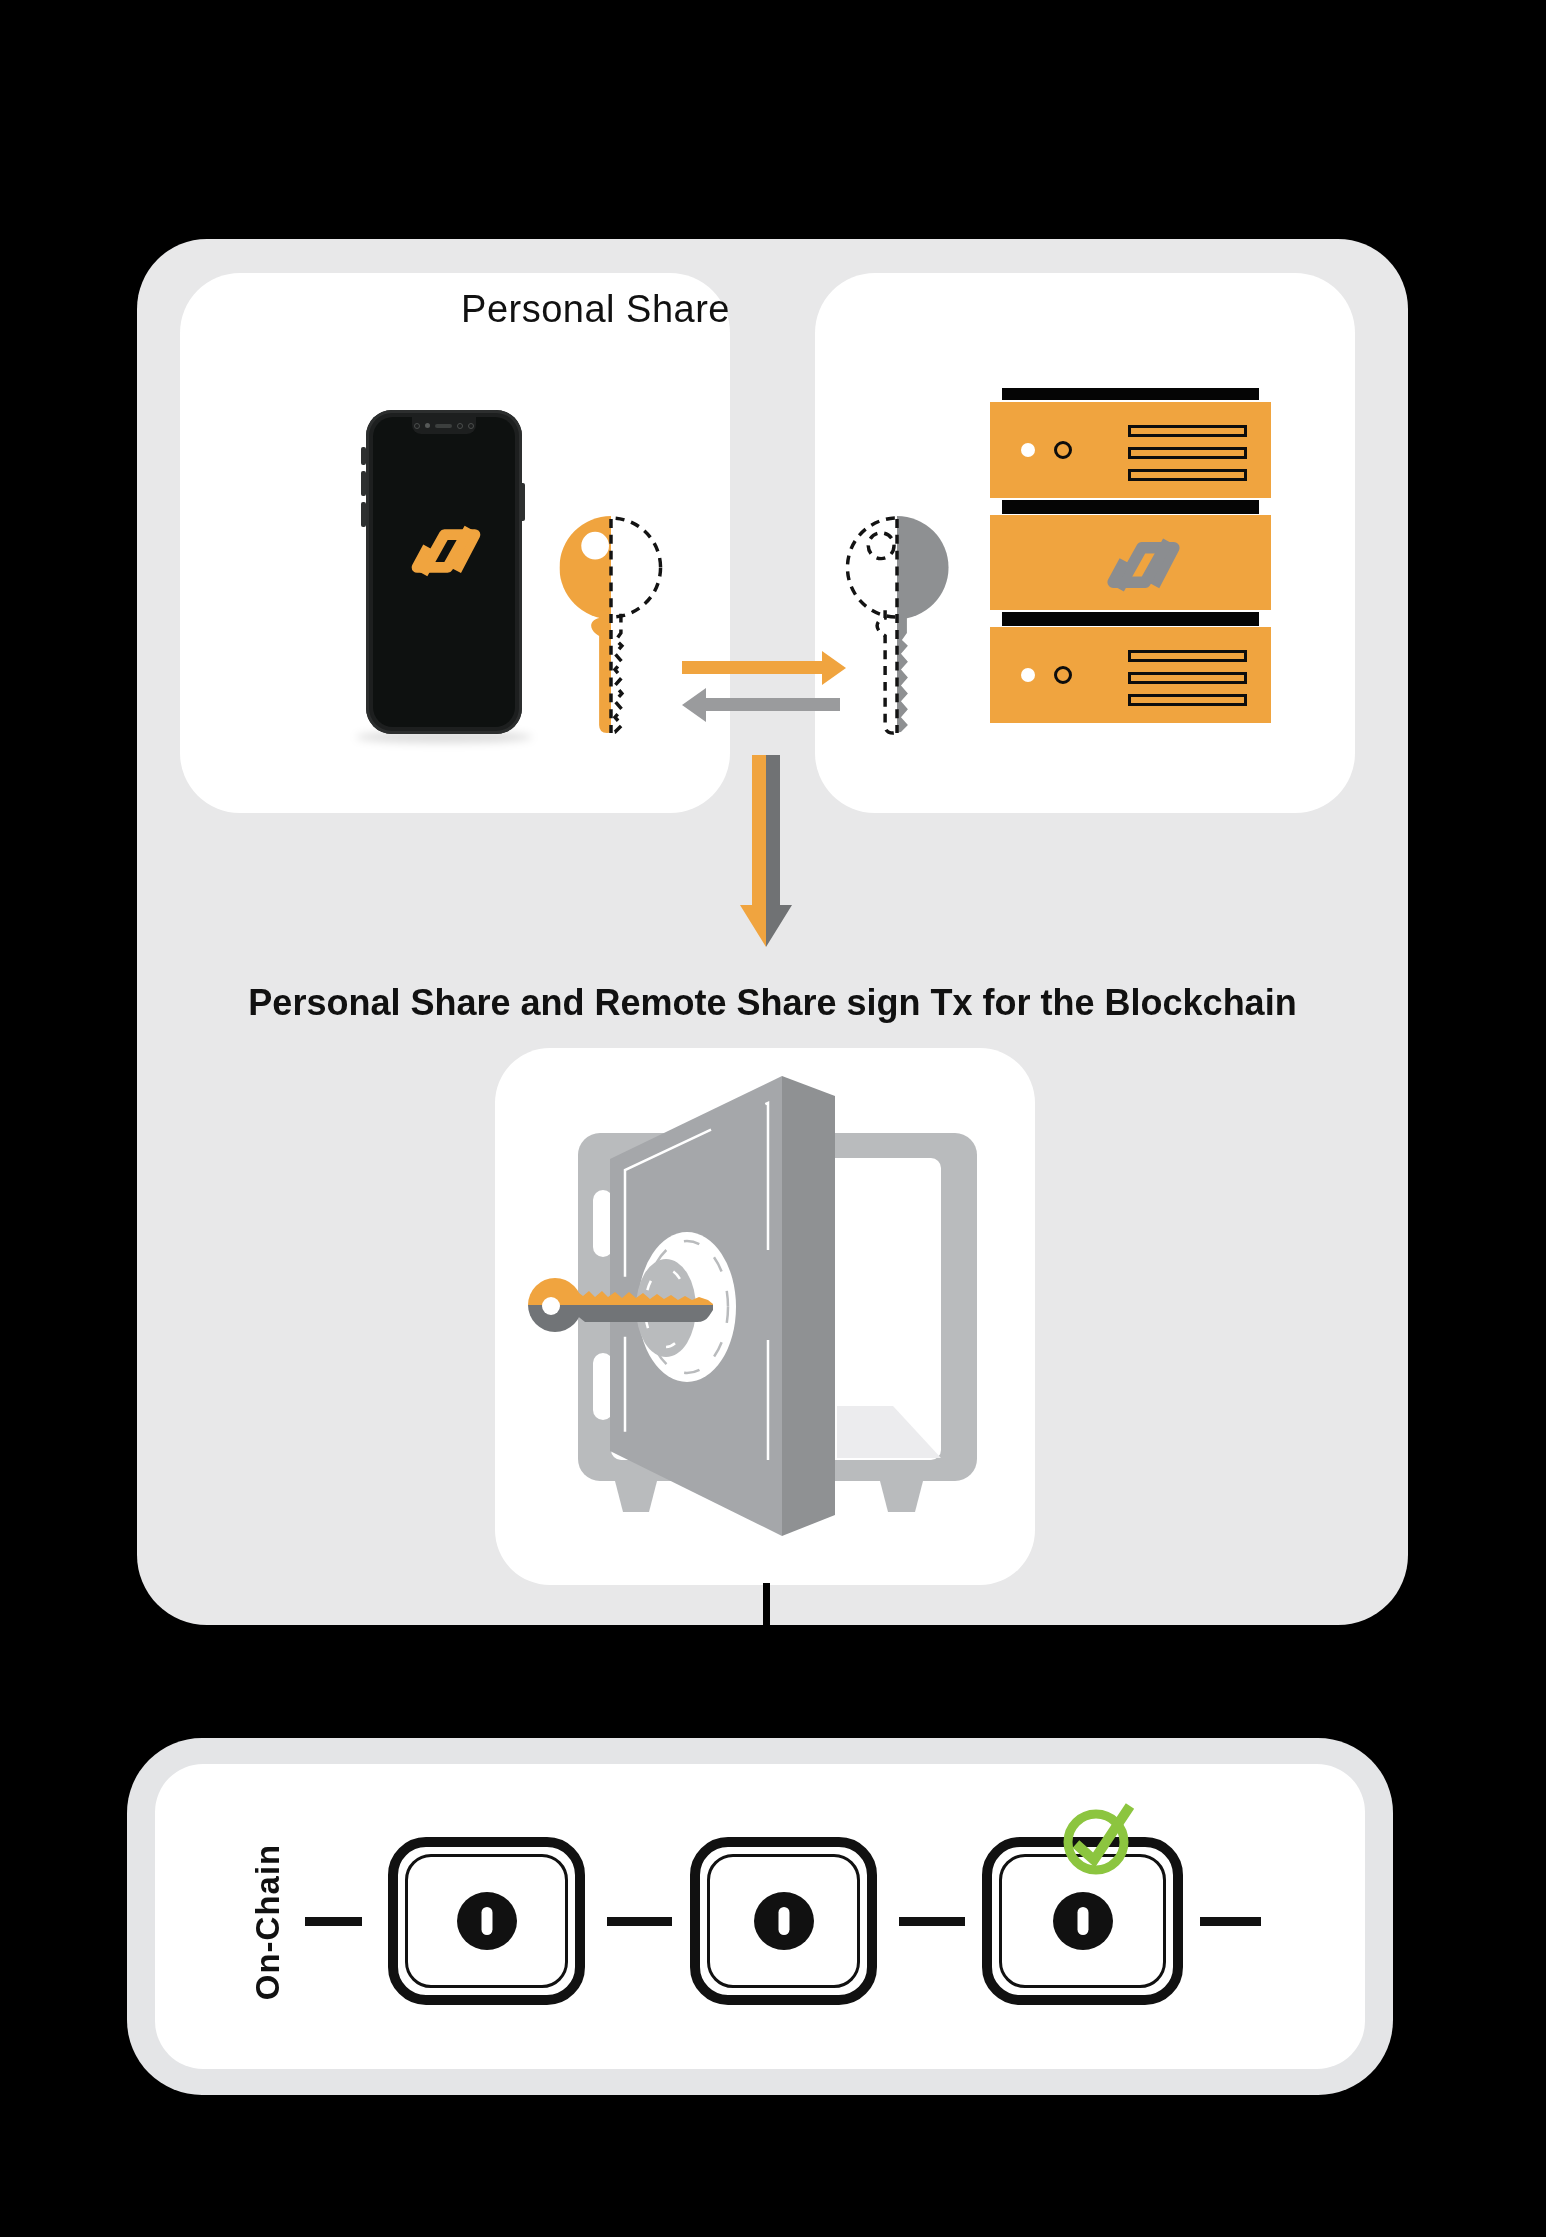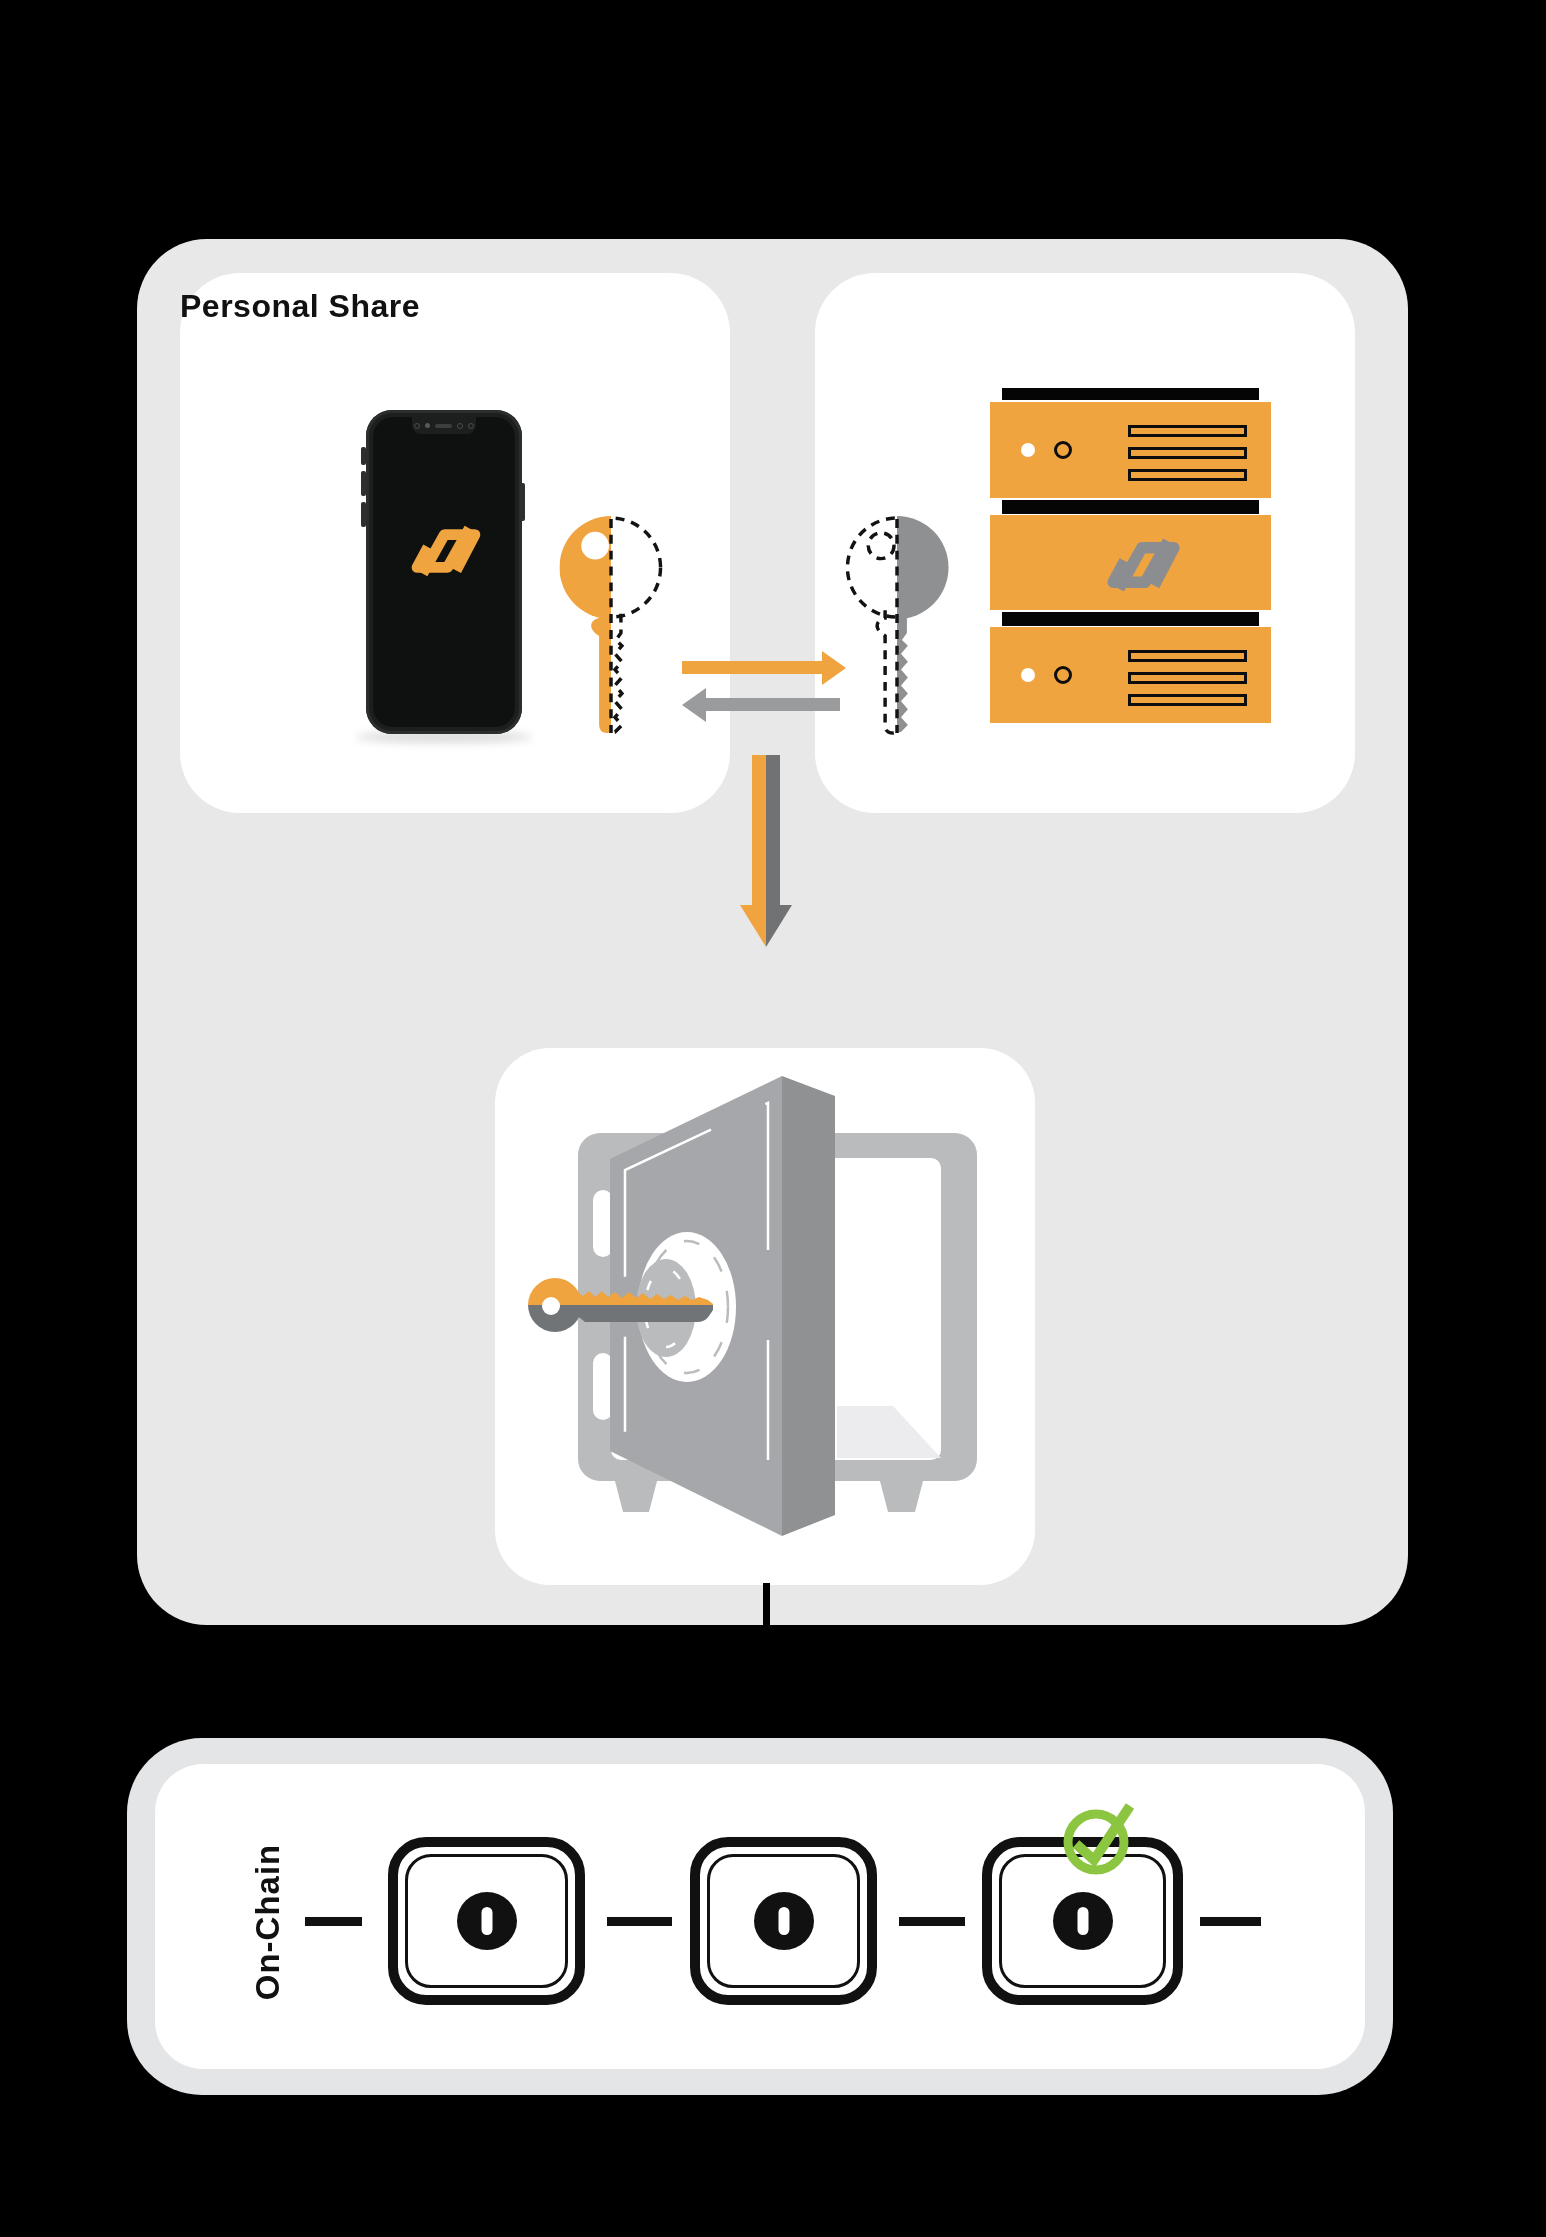--- a/index.html
+++ b/index.html
@@ -4,21 +4,21 @@
 <style>
   html,body{margin:0;padding:0;background:#000;}
   #stage{position:relative;width:1546px;height:2237px;background:var(--bg,#000);
          font-family:"Liberation Sans",sans-serif;overflow:hidden;}
   .abs{position:absolute;}
   
   .container{left:137px;top:239px;width:1271px;height:1386px;border-radius:70px;background:var(--container,#e8e8e9);}
   .card{background:var(--card,#fff);border-radius:60px;}
   .card-personal{left:180px;top:273px;width:550px;height:540px;}
   .card-remote{left:815px;top:273px;width:540px;height:540px;}
-  .card-title{top:288px;text-align:left;font-size:32px;font-weight:700;color:var(--ink,#111);letter-spacing:.5px;}
+  .card-title{top:288px;text-align:right;font-size:38px;font-weight:400;color:var(--ink,#111);letter-spacing:.5px;}
   .title-personal{left:180px;width:550px;}
   .title-remote{left:815px;width:540px;}
   
   .phone{left:366px;top:410px;width:156px;height:324px;border-radius:26px;background:var(--phone-body,#1d1f1f);box-shadow:inset 0 0 0 3px #2c2e2e;}
   .phone-screen{left:373px;top:417px;width:142px;height:310px;border-radius:20px;background:var(--phone-screen,#0e1110);}
   .notch{left:412px;top:417px;width:64px;height:17px;background:var(--phone-body,#1d1f1f);border-radius:0 0 9px 9px;
          display:flex;align-items:center;justify-content:center;gap:5px;}
   .sensor-ring{width:6px;height:6px;border:1.5px solid #4a4d4c;border-radius:50%;box-sizing:border-box;}
   .sensor-dot{width:5px;height:5px;background:#565958;border-radius:50%;}
   .sensor-speaker{width:17px;height:4px;background:#3c3f3e;border-radius:2px;}
@@ -170,20 +170,21 @@
   <div class="abs arrow-shaft" style="left:682px;top:661px;width:140px;background:var(--orange,#f0a43f);"></div>
   <div class="abs tri" style="left:822px;top:651px;border-top:17px solid transparent;border-bottom:17px solid transparent;border-left:24px solid var(--orange,#f0a43f);"></div>
   <div class="abs arrow-shaft" style="left:706px;top:698px;width:134px;background:var(--gray-arrow,#9a9b9d);"></div>
   <div class="abs tri" style="left:682px;top:688px;border-top:17px solid transparent;border-bottom:17px solid transparent;border-right:24px solid var(--gray-arrow,#9a9b9d);"></div>
 
   <svg class="abs" style="left:740px;top:755px;width:52px;height:192px;" viewBox="0 0 52 192">
     <path d="M12,0 H26 V192 L0,150 H12 Z" class="fill-orange"></path>
     <path d="M26,0 H40 V150 H52 L26,192 Z" fill="var(--gray-down,#707274)"></path>
   </svg>
 
+  <div class="abs caption">Personal Share and Remote Share sign Tx for the Blockchain</div>
 
   <div class="abs card card-safe"></div>
   <svg class="abs safe-svg" viewBox="0 0 540 537">
     <defs>
       <clipPath id="sk-top">
           <rect x="20" y="200" width="210" height="57"></rect>
         </clipPath>
       <clipPath id="sk-bottom">
           <rect x="20" y="257" width="210" height="62"></rect>
         </clipPath>

